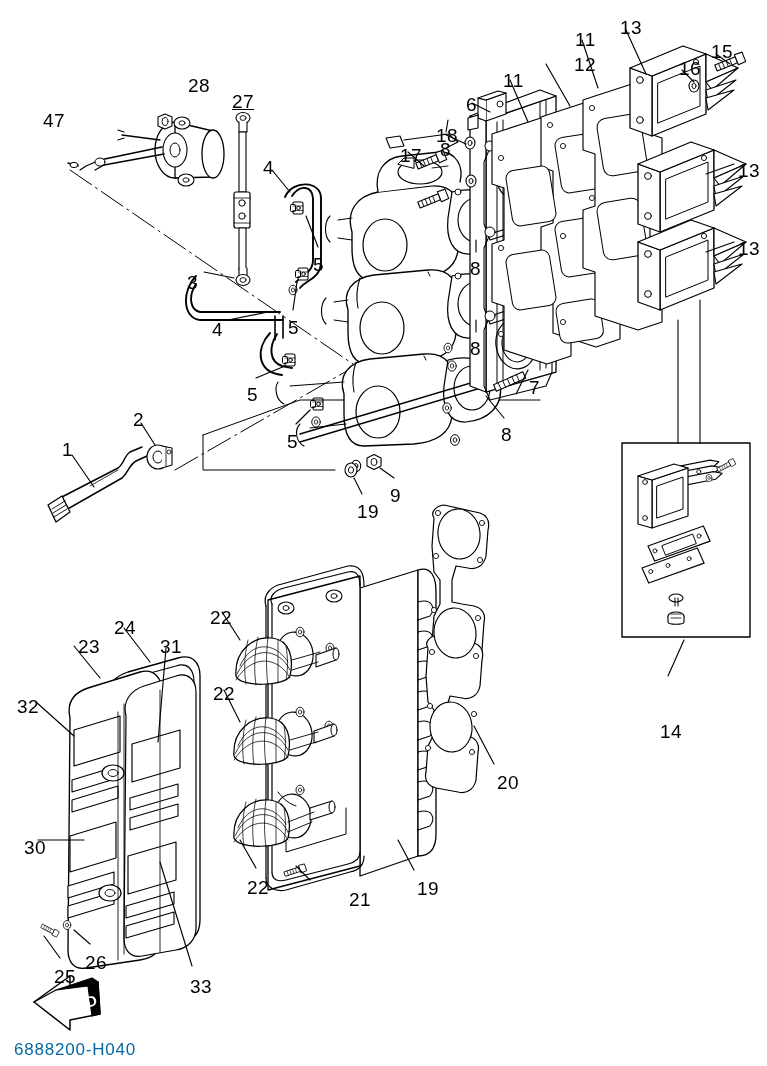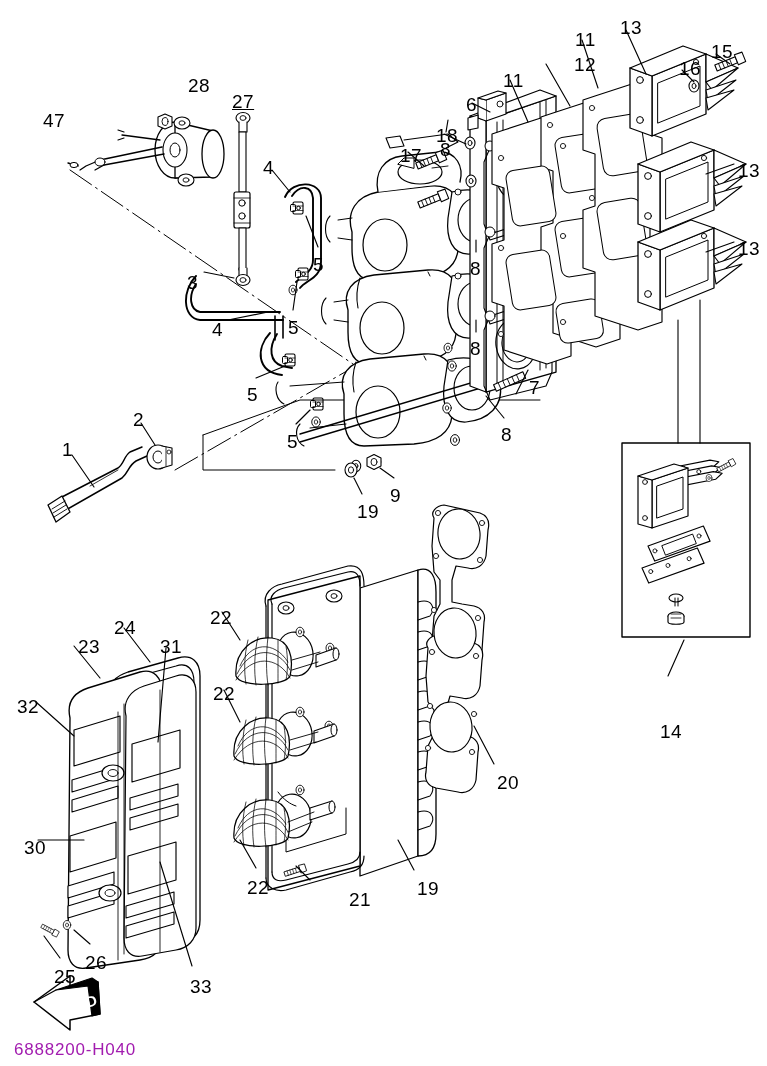--- a/index.html
+++ b/index.html
@@ -21,21 +21,21 @@
     line-height:1;
     white-space:nowrap;
     user-select:none;
   }
   .partno{
     position:absolute;
     left:14px;top:1040px;
     font-family:"Liberation Sans", sans-serif;
     font-size:17px;
     letter-spacing:0.8px;
-    color:#a21caf;
+    color:#0369a1;
   }
   .fwdtxt{
     position:absolute;
     font-family:"Liberation Sans", sans-serif;
     font-weight:700;
     font-size:15px;
     color:#fff;
     transform:rotate(-17deg);
     left:62px;top:996px;
     letter-spacing:0.5px;

